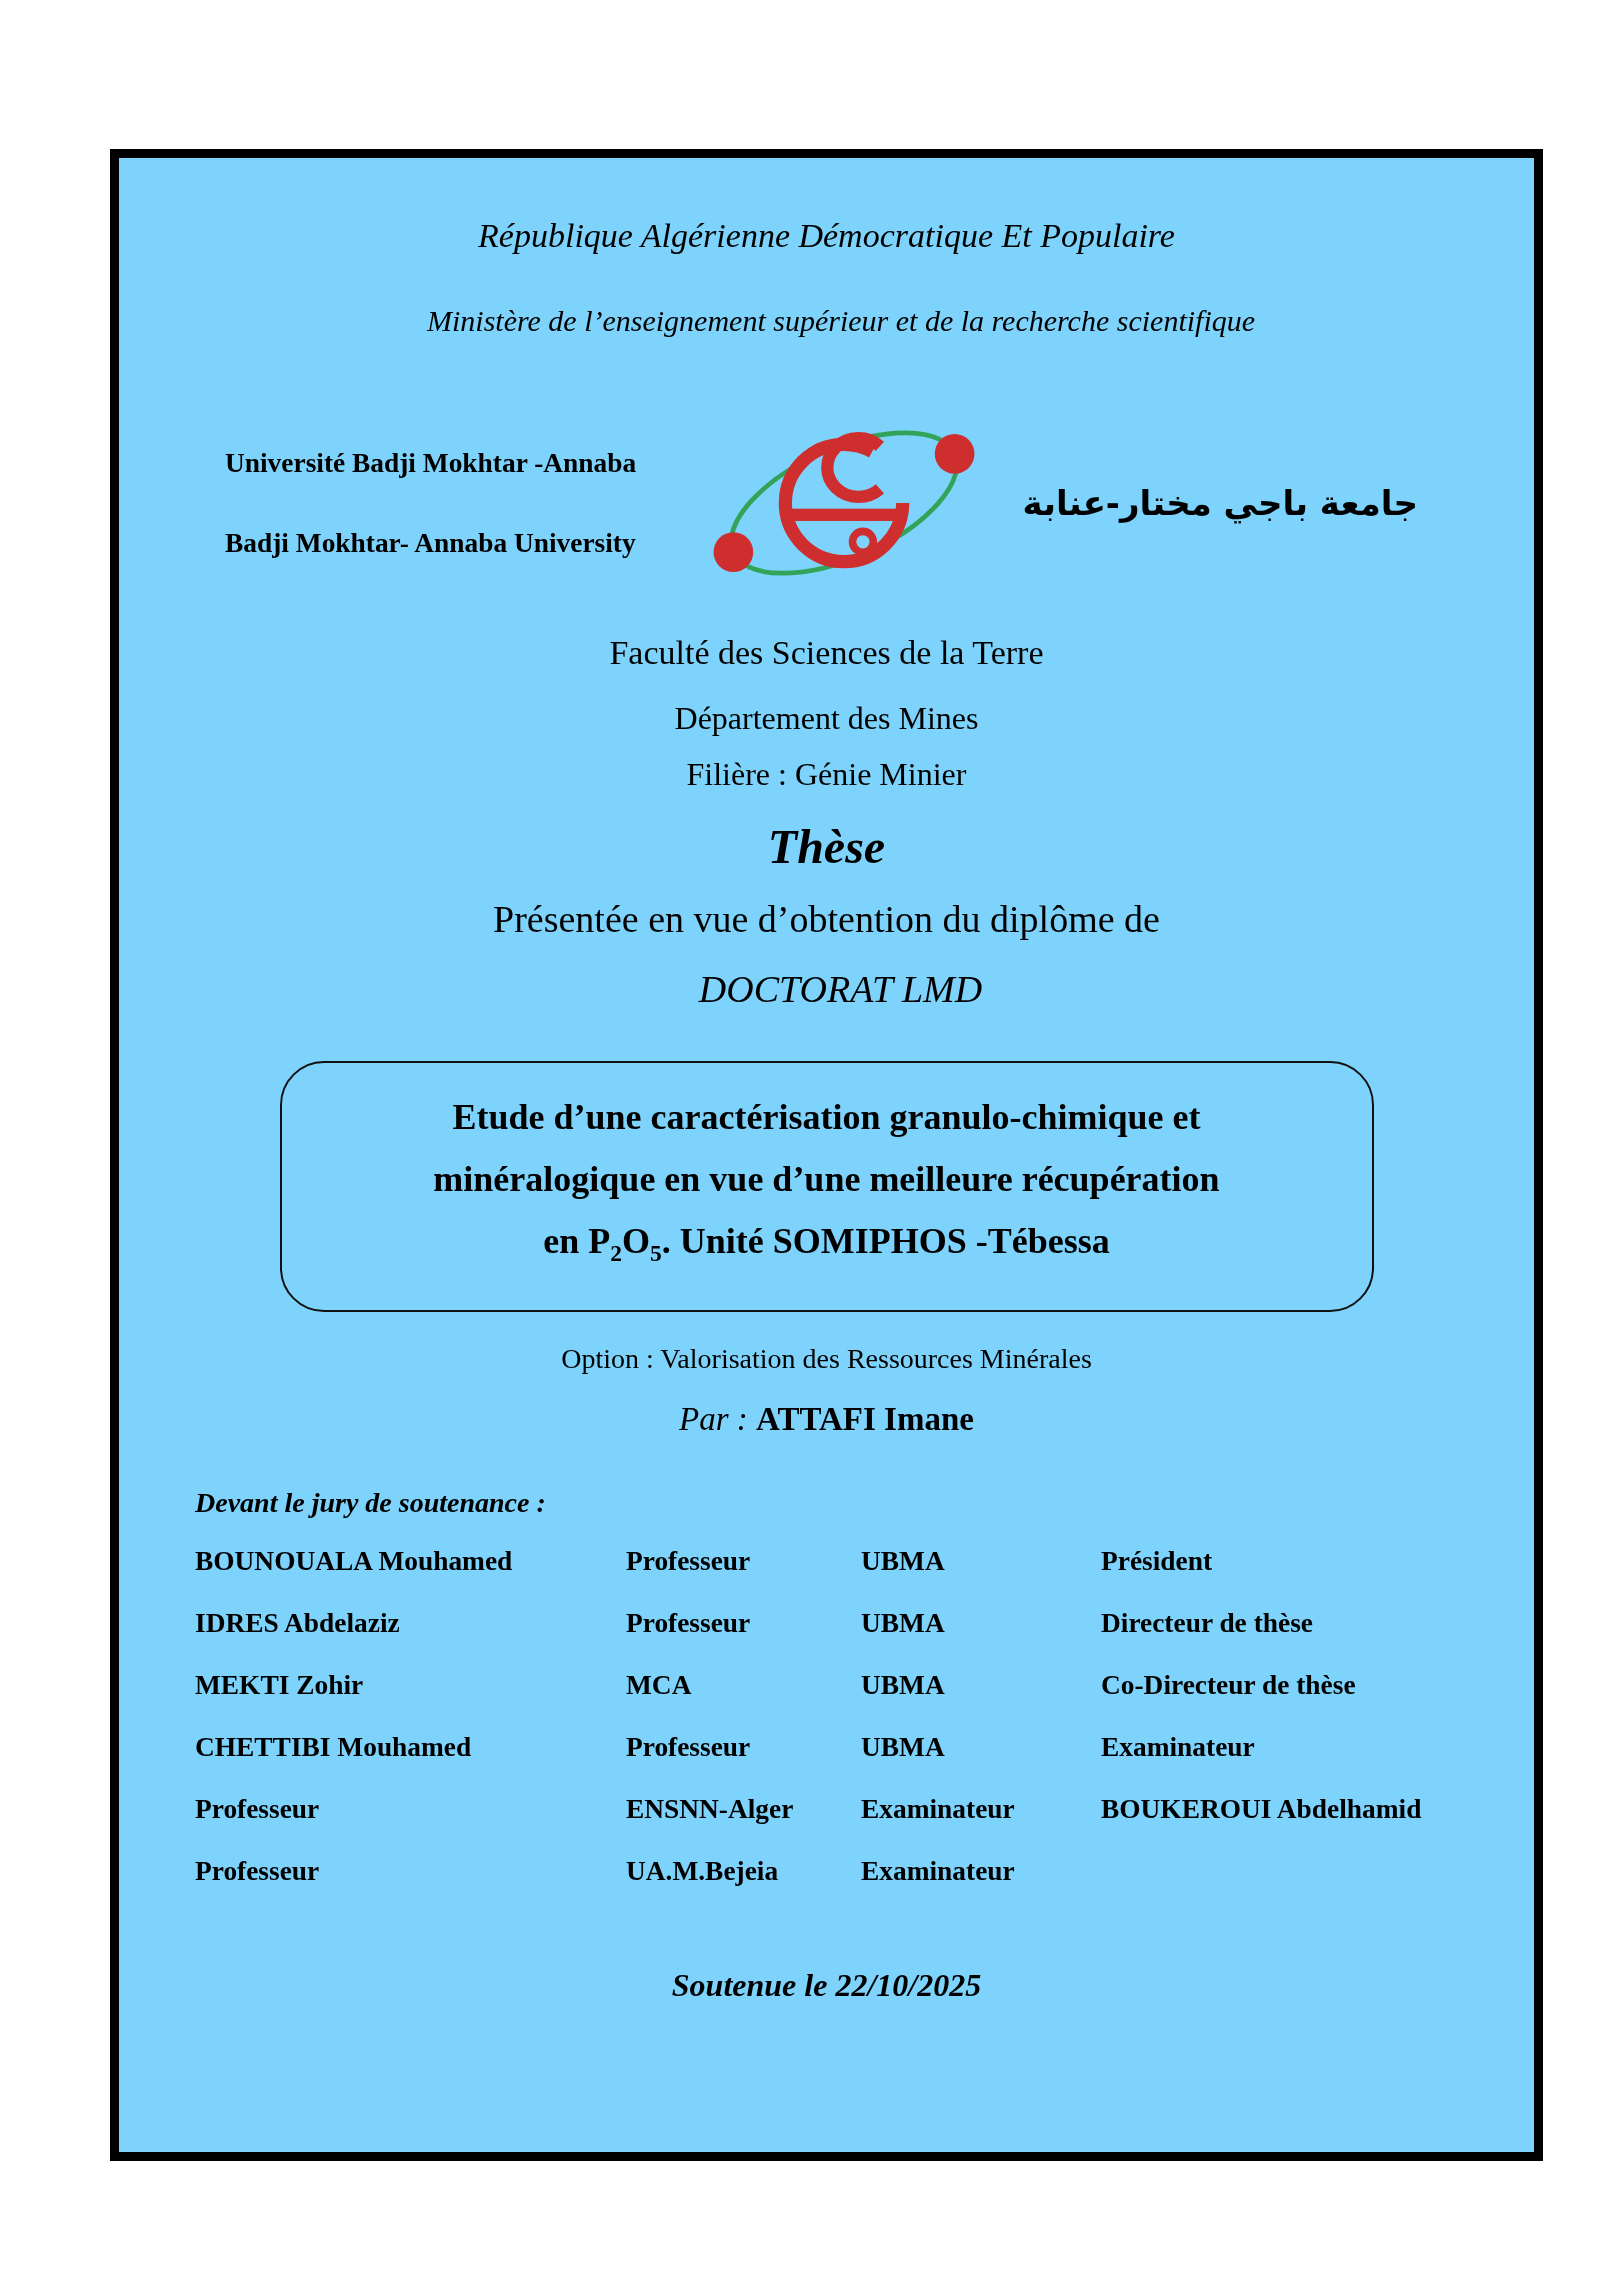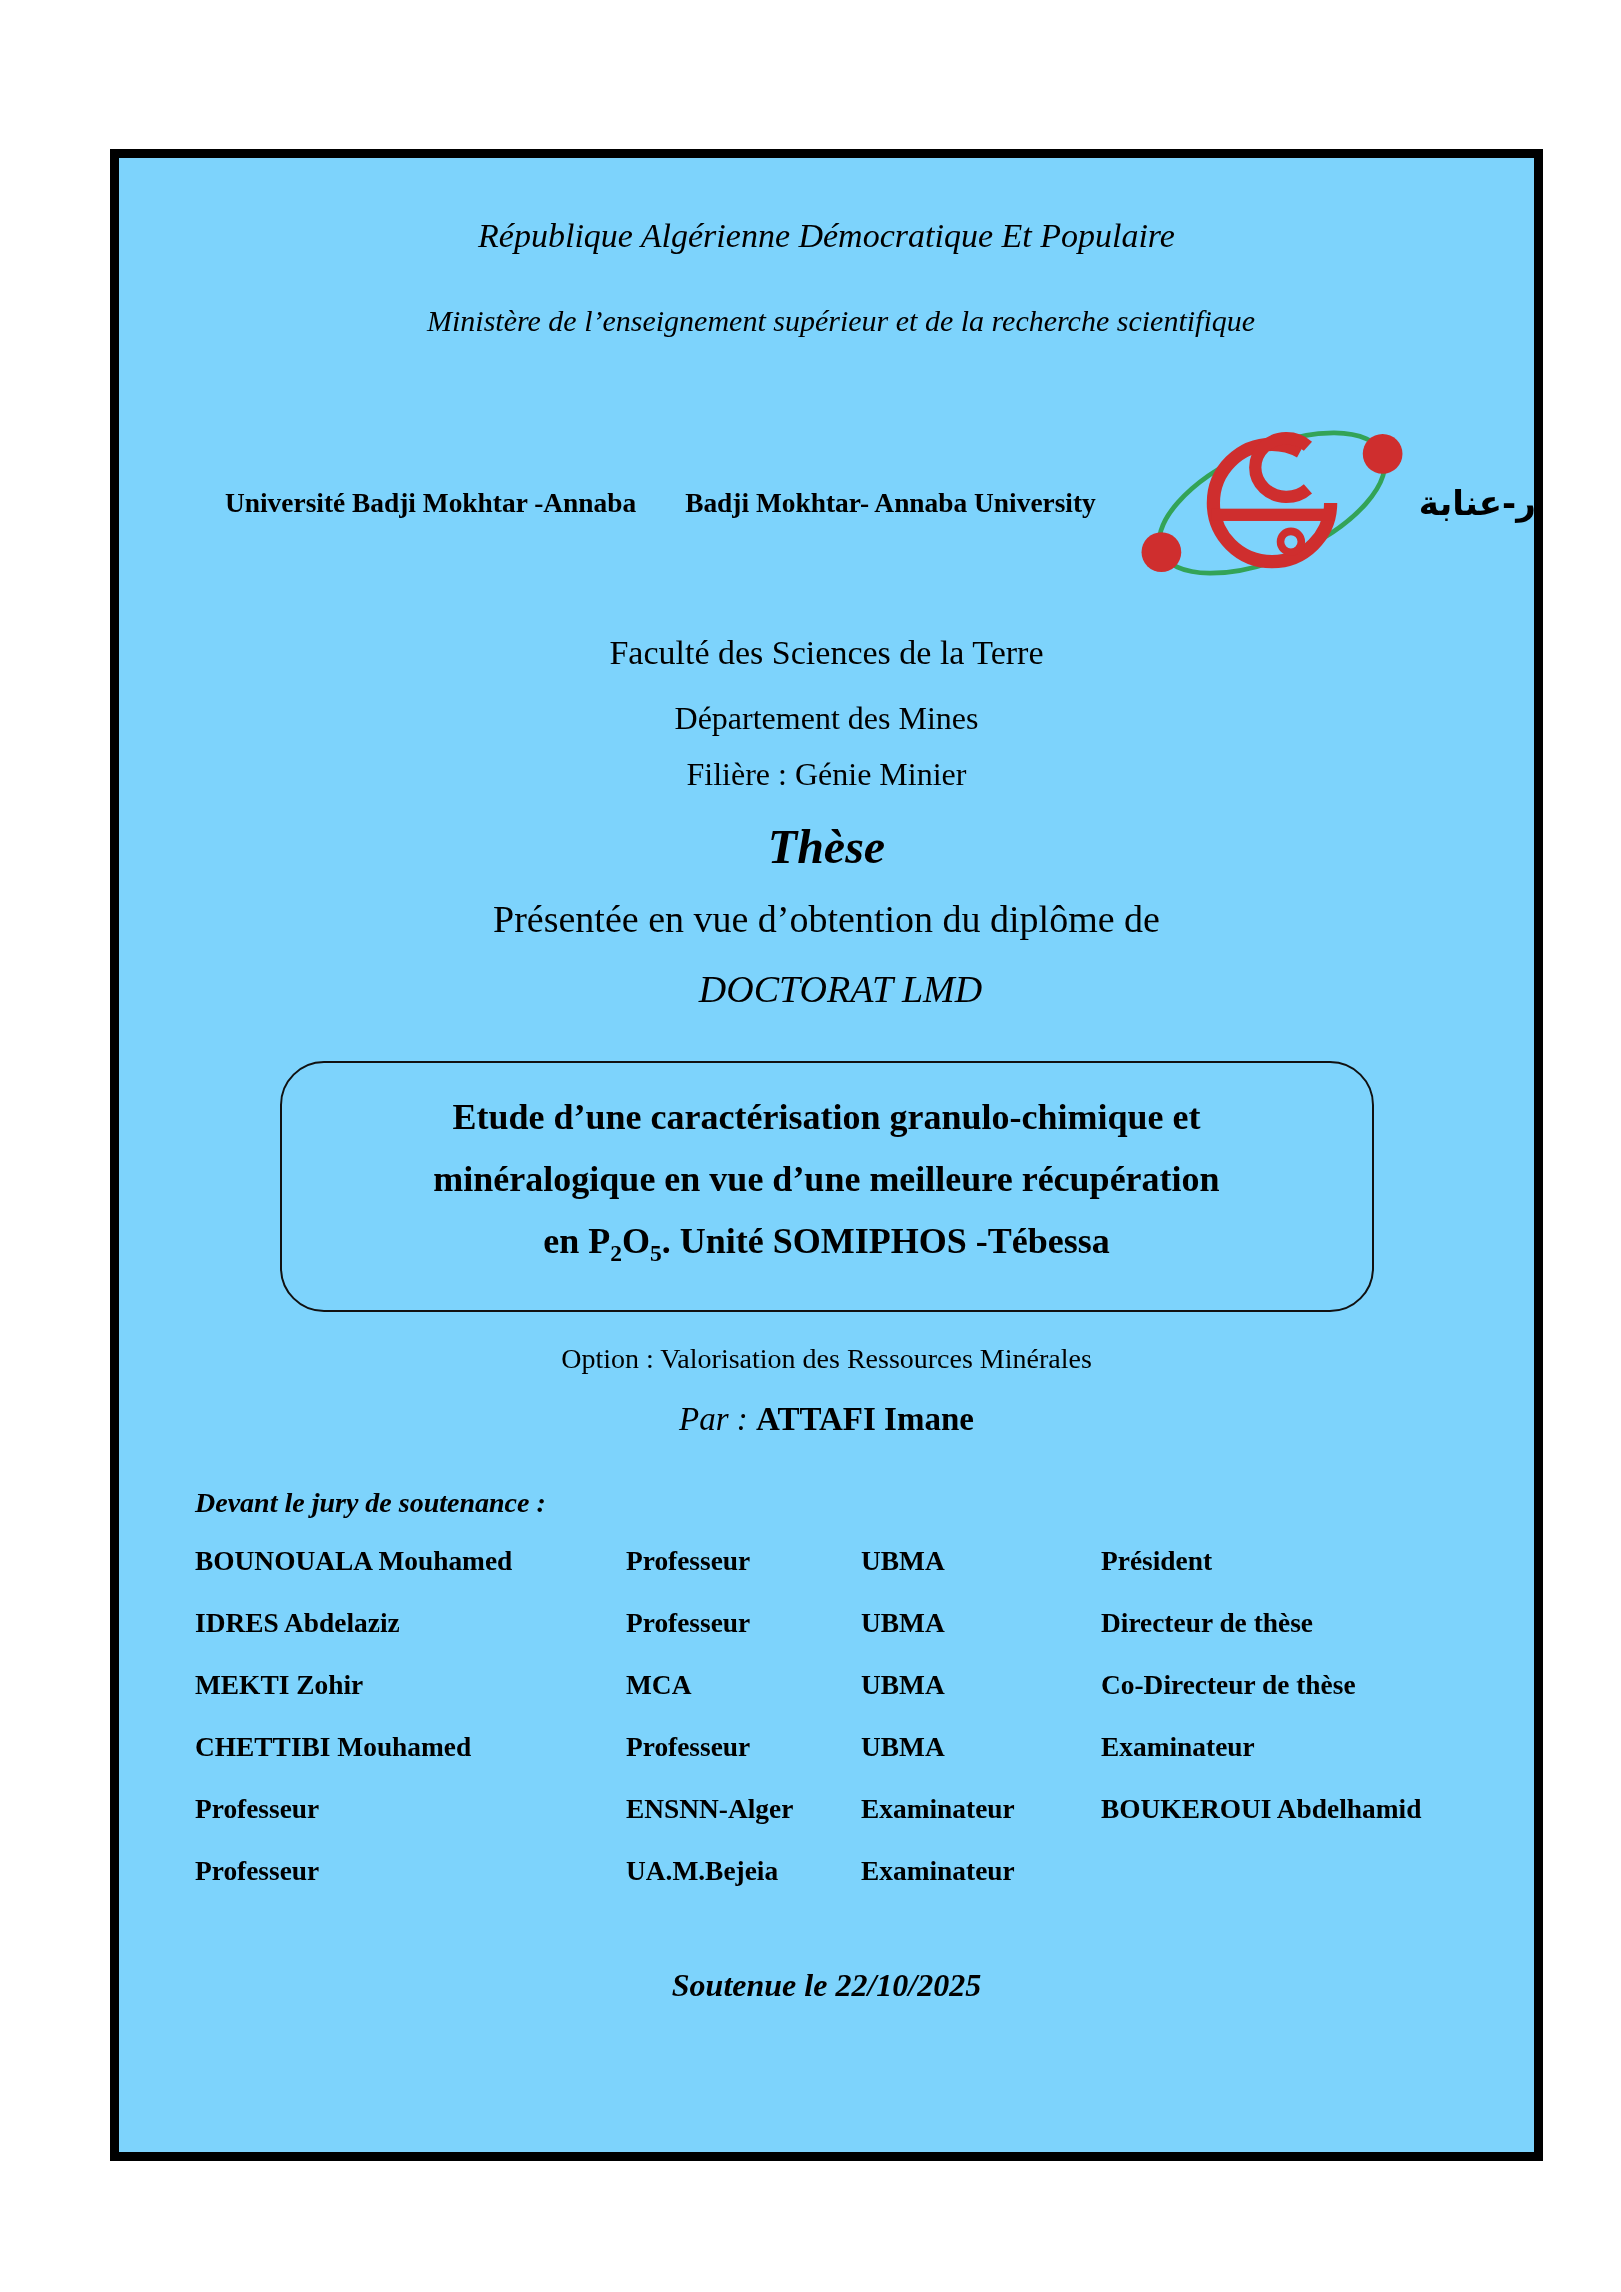--- a/index.html
+++ b/index.html
@@ -30,21 +30,21 @@
     font-size: 30px;
     padding-left: 29px;
   }
   .univ-row {
     margin: 61px 116px 0 106px;
     display: flex;
     align-items: center;
     justify-content: space-between;
     height: 208px;
   }
-  .univ-names { display: flex; gap: 49px; }
+  .univ-names { display: flex; flex-direction: column; gap: 49px; }
   .univ-names div { font-weight: bold; font-size: 27.4px; white-space: nowrap; }
   .logo-wrap { width: 294px; height: 208px; flex: 0 0 auto; margin-left: 29px; }
   .univ-ar {
     font-family: "DejaVu Sans", sans-serif;
     font-weight: bold;
     font-size: 34px;
     direction: rtl;
     white-space: nowrap;
   }
   .faculty   { margin-top: 27.4px; font-size: 34px; }

